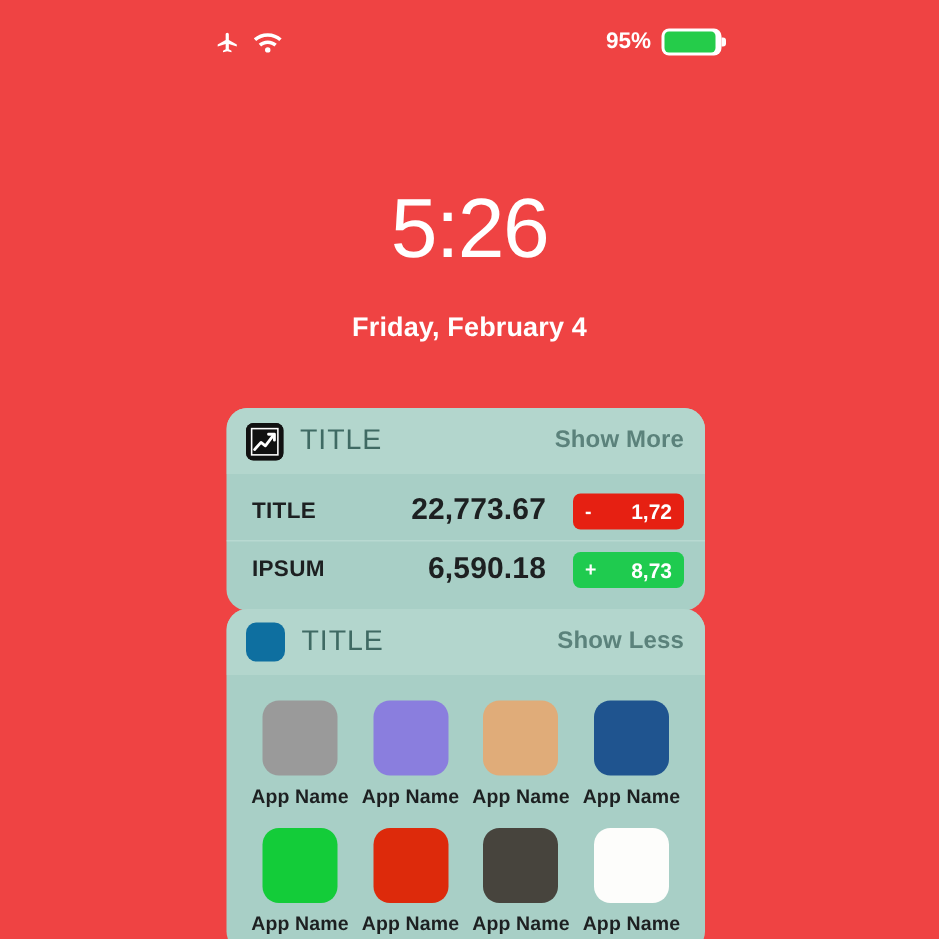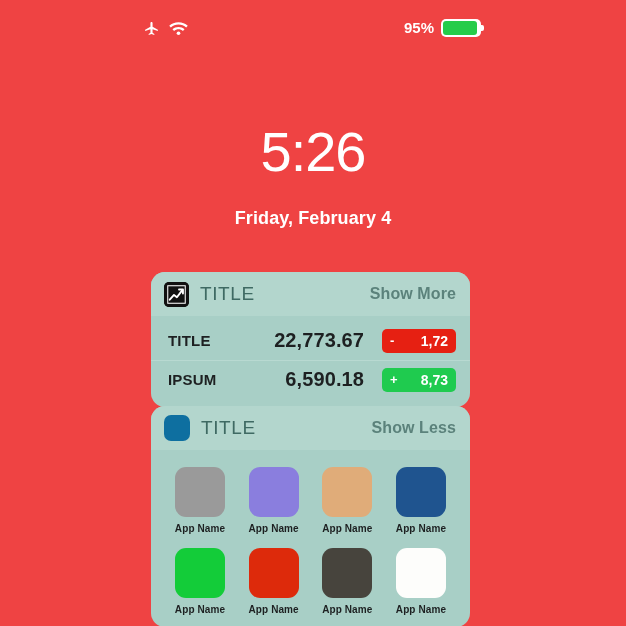--- a/index.html
+++ b/index.html
@@ -220,21 +220,21 @@
     align-items: center;
   }
   .app-tile {
     width: 50px;
     height: 50px;
     border-radius: 11px;
   }
   .app-label {
     margin-top: 6px;
     color: #1d2021;
-    font-size: 10px;
+    font-size: 13px;
     font-weight: bold;
     letter-spacing: 0.1px;
     white-space: nowrap;
   }
 </style>
 </head>
 <body style="background: rgb(239, 67, 67);">
 
 <div class="screen" style="background: rgb(239, 67, 67);">
 

